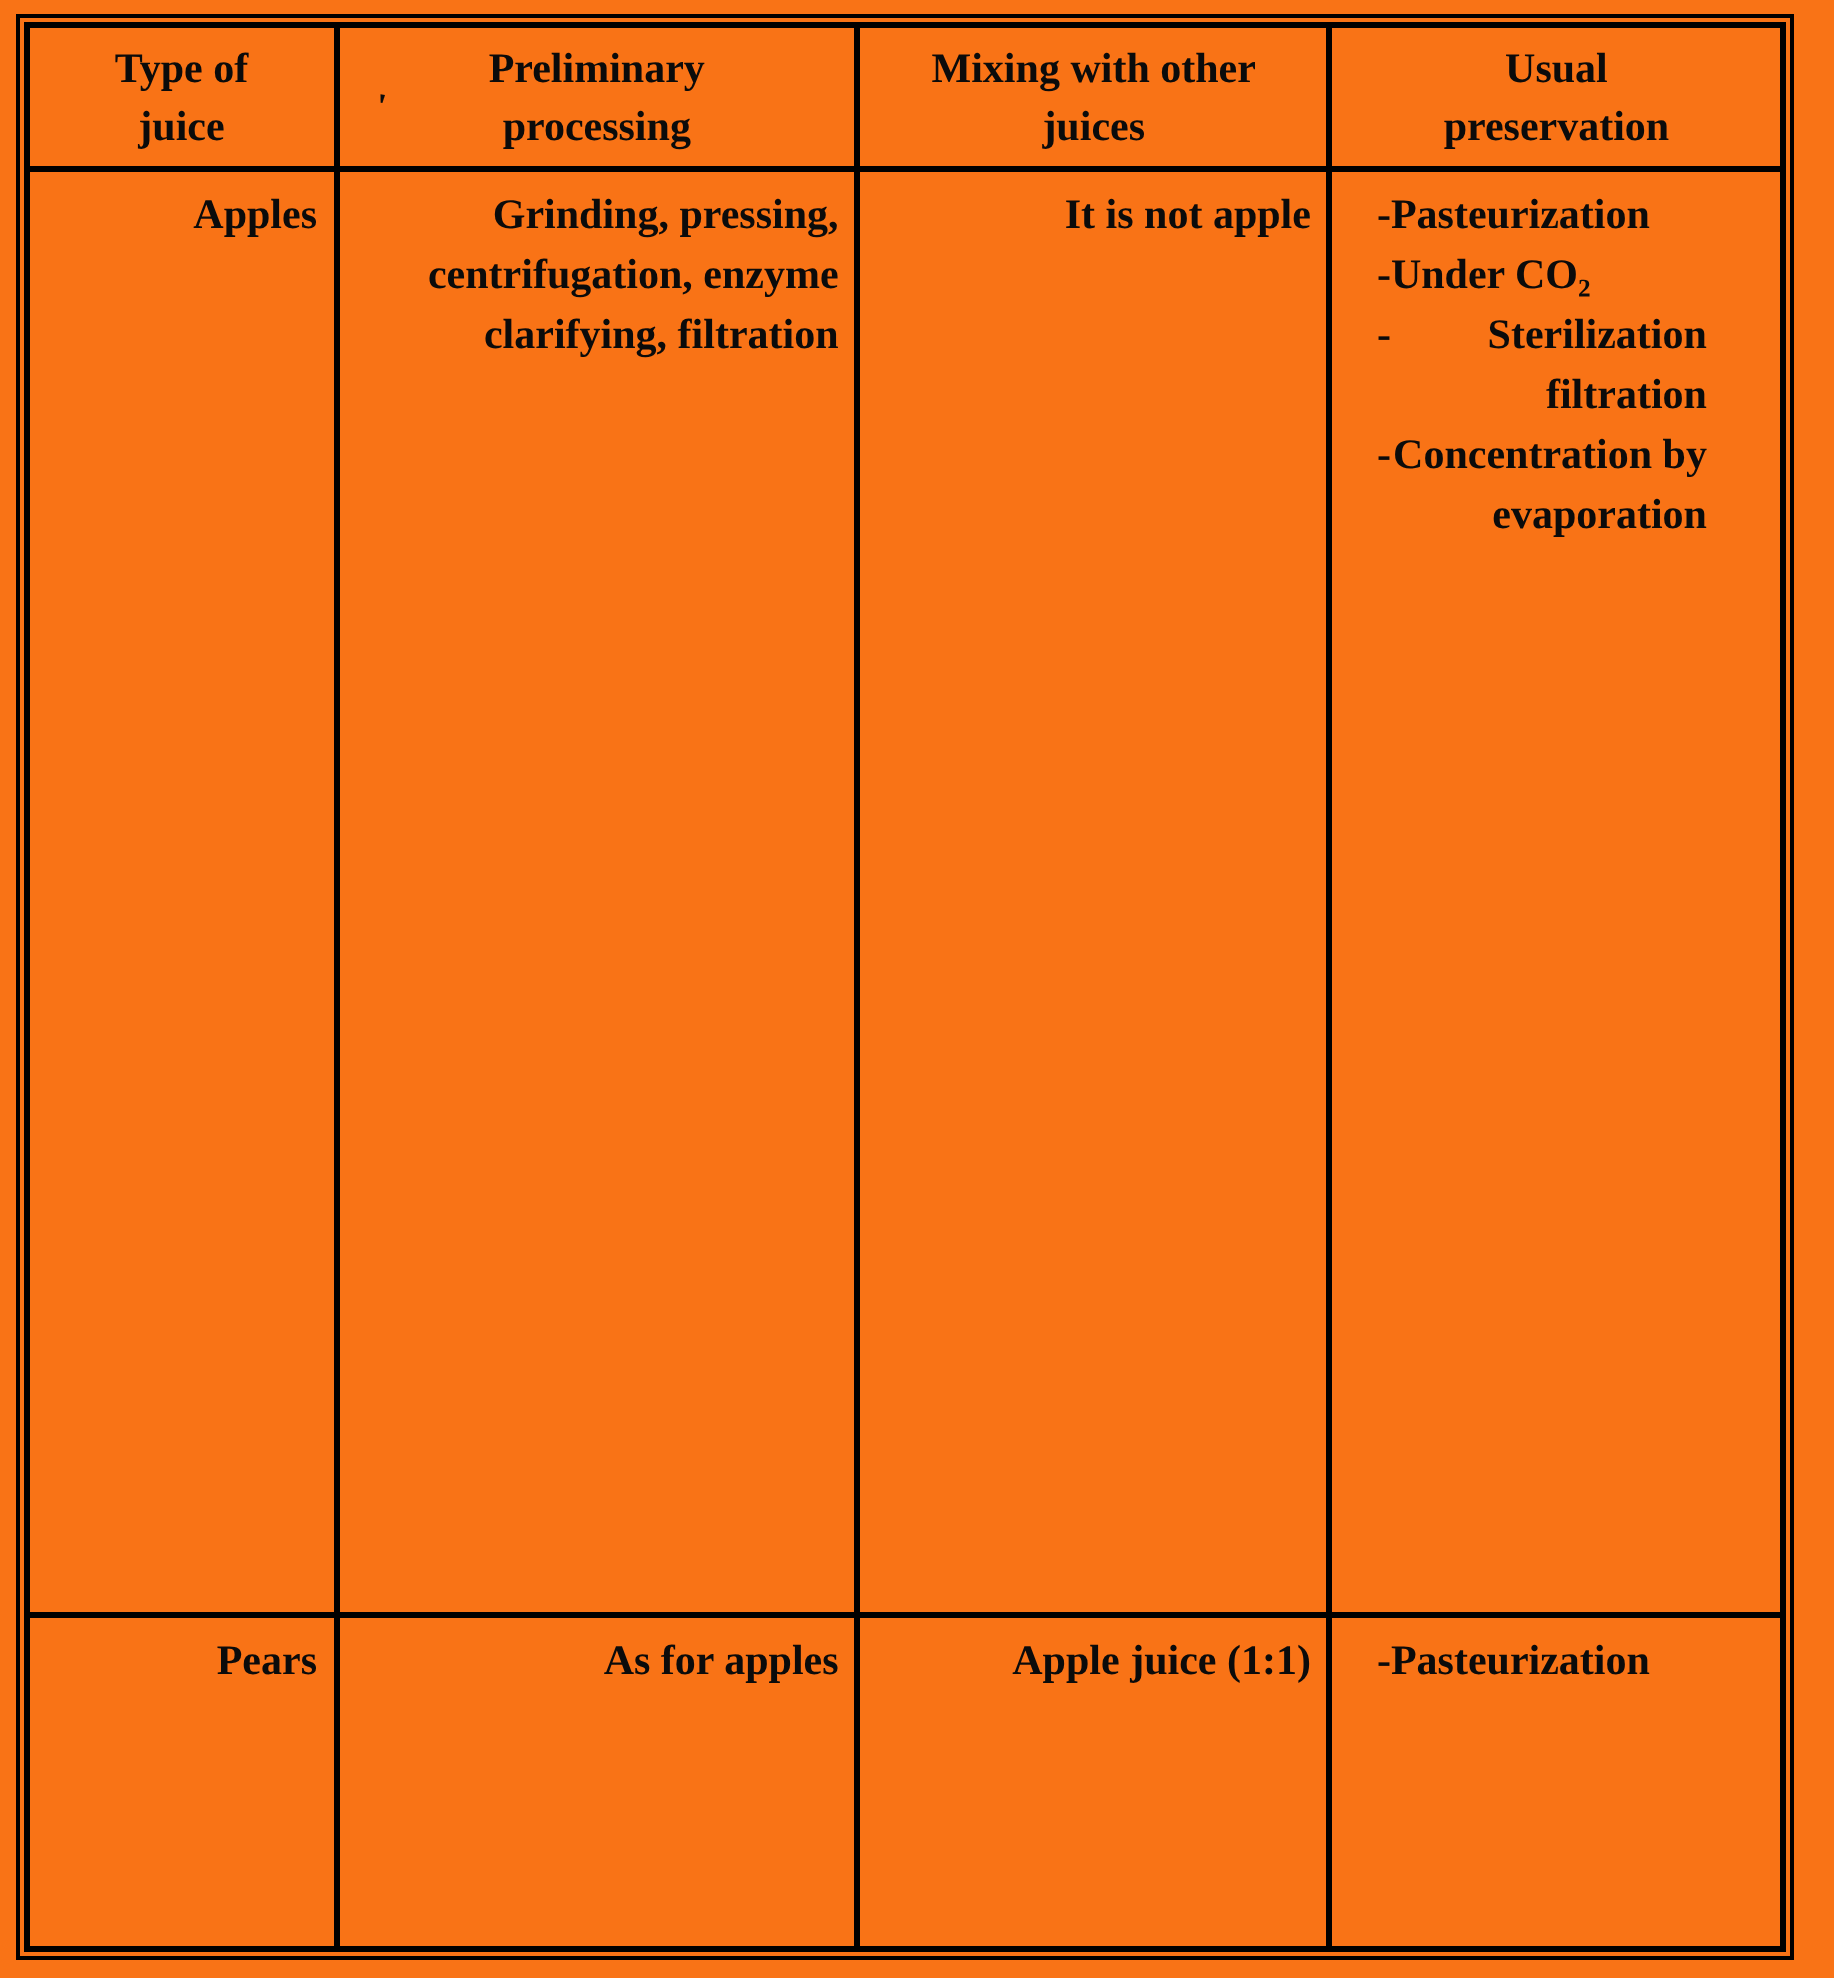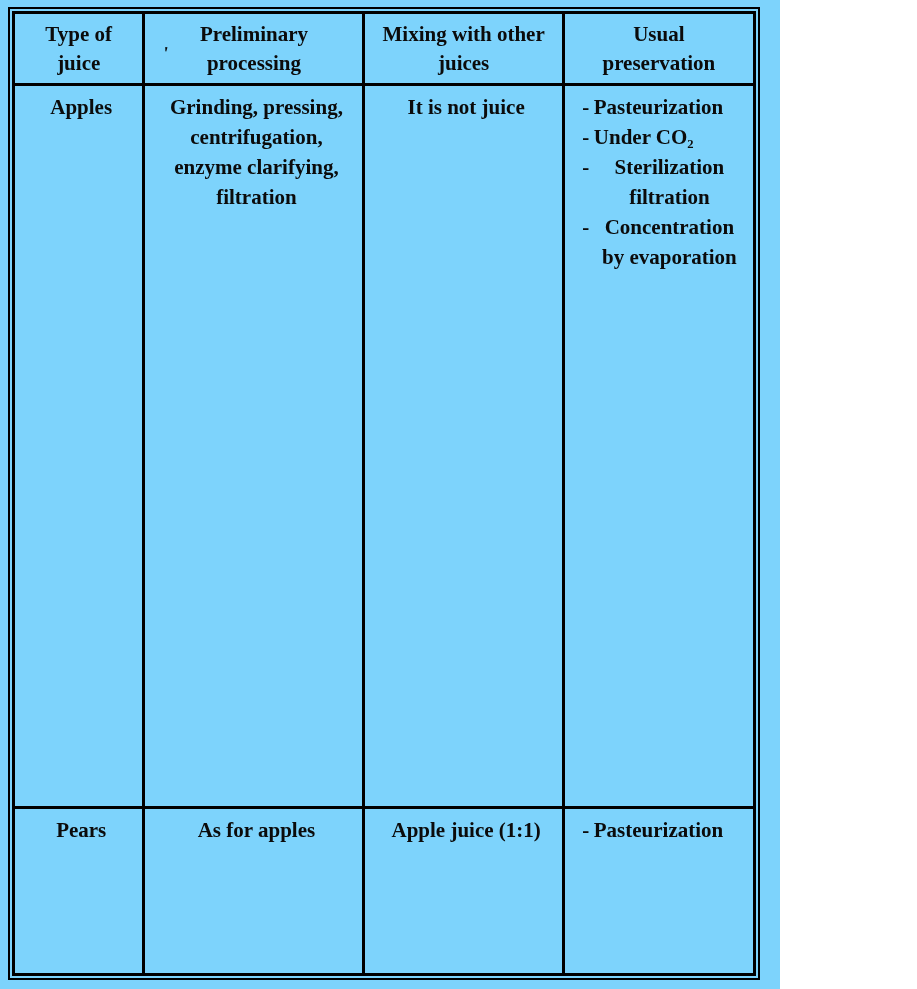--- a/index.html
+++ b/index.html
@@ -6,23 +6,23 @@
   body{
     width:917px;height:989px;
     background:#ffffff;
     font-family:"Liberation Serif","DejaVu Serif",serif;
     font-weight:bold;
     color:#0b0b0b;
     -webkit-font-smoothing:antialiased;
   }
   .sheet{
     box-sizing:border-box;
-    width:780px;height:989px;
+    width:917px;height:989px;
     padding:7px 20px 9px 8px;
-    background:#7dd3fc;
+    background:#f97316;
   }
   
   .tframe{
     box-sizing:border-box;
     height:100%;
     border:2px solid #000;
     padding:2px;
   }
   table{
     border-collapse:collapse;
@@ -40,21 +40,21 @@
   }
   th{
     text-align:center;
     vertical-align:middle;
     line-height:29px;
     position:relative;
     font-weight:bold;
   }
   td{
     vertical-align:top;
-    text-align:center;
+    text-align:right;
     padding:6px 8px 6px 13px;
     line-height:30px;
     font-weight:bold;
   }
   
   .hdr{margin:0 auto;}
   .hdr.w1{max-width:92px;}
   .hdr.w2{max-width:170px;text-align:center;}
   .hdr.w3{max-width:200px;}
   .hdr.w4{max-width:135px;}
@@ -102,21 +102,21 @@
           <th>
             <div class="hdr w4">Usual preservation</div>
           </th>
         </tr>
       </thead>
       <tbody>
 
         <tr class="r-apples">
           <td>Apples</td>
           <td>Grinding, pressing, centrifugation, enzyme clarifying, filtration</td>
-          <td>It is not juice</td>
+          <td>It is not apple</td>
           <td>
             <div class="pv-item">
               <span class="dash">-</span>
               <span class="txt">Pasteurization</span>
             </div>
             <div class="pv-item">
               <span class="dash">-</span>
               <span class="txt">Under CO₂</span>
             </div>
             <div class="pv-item">

